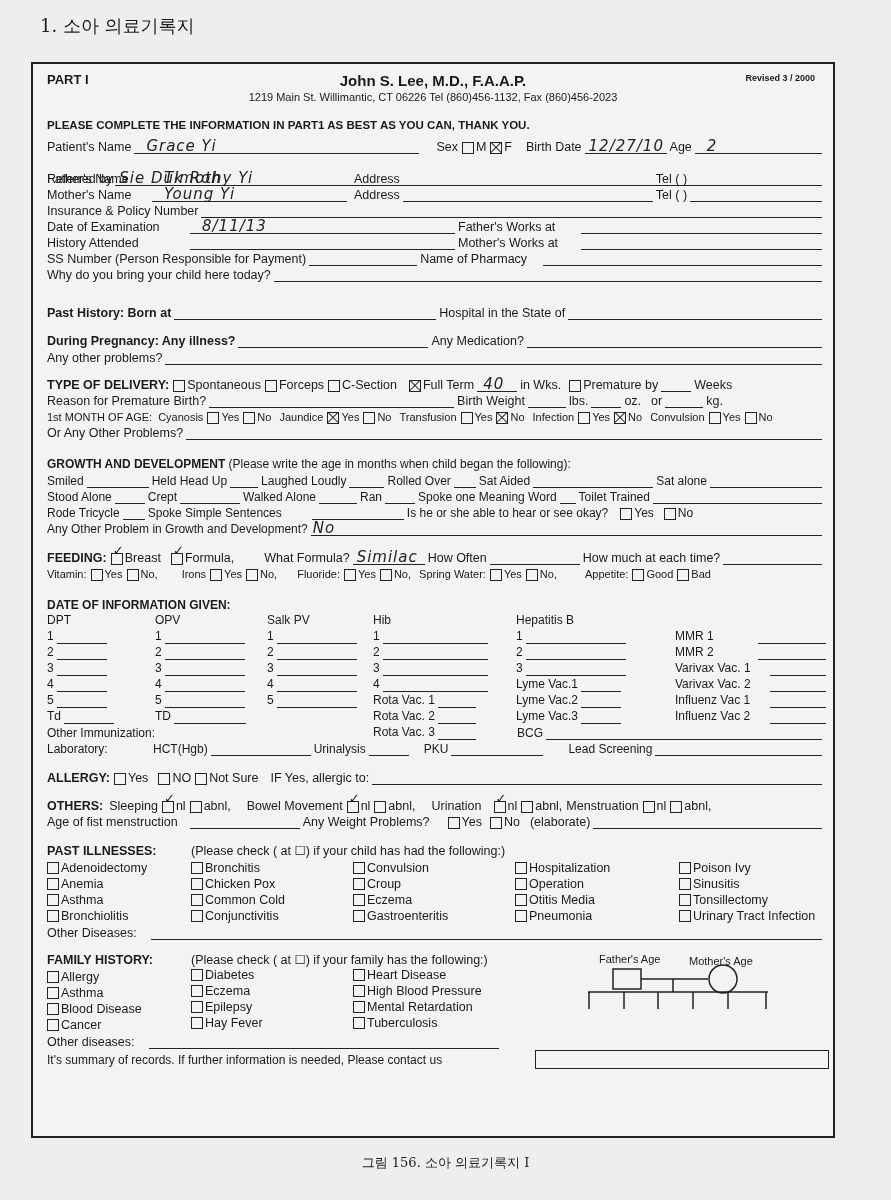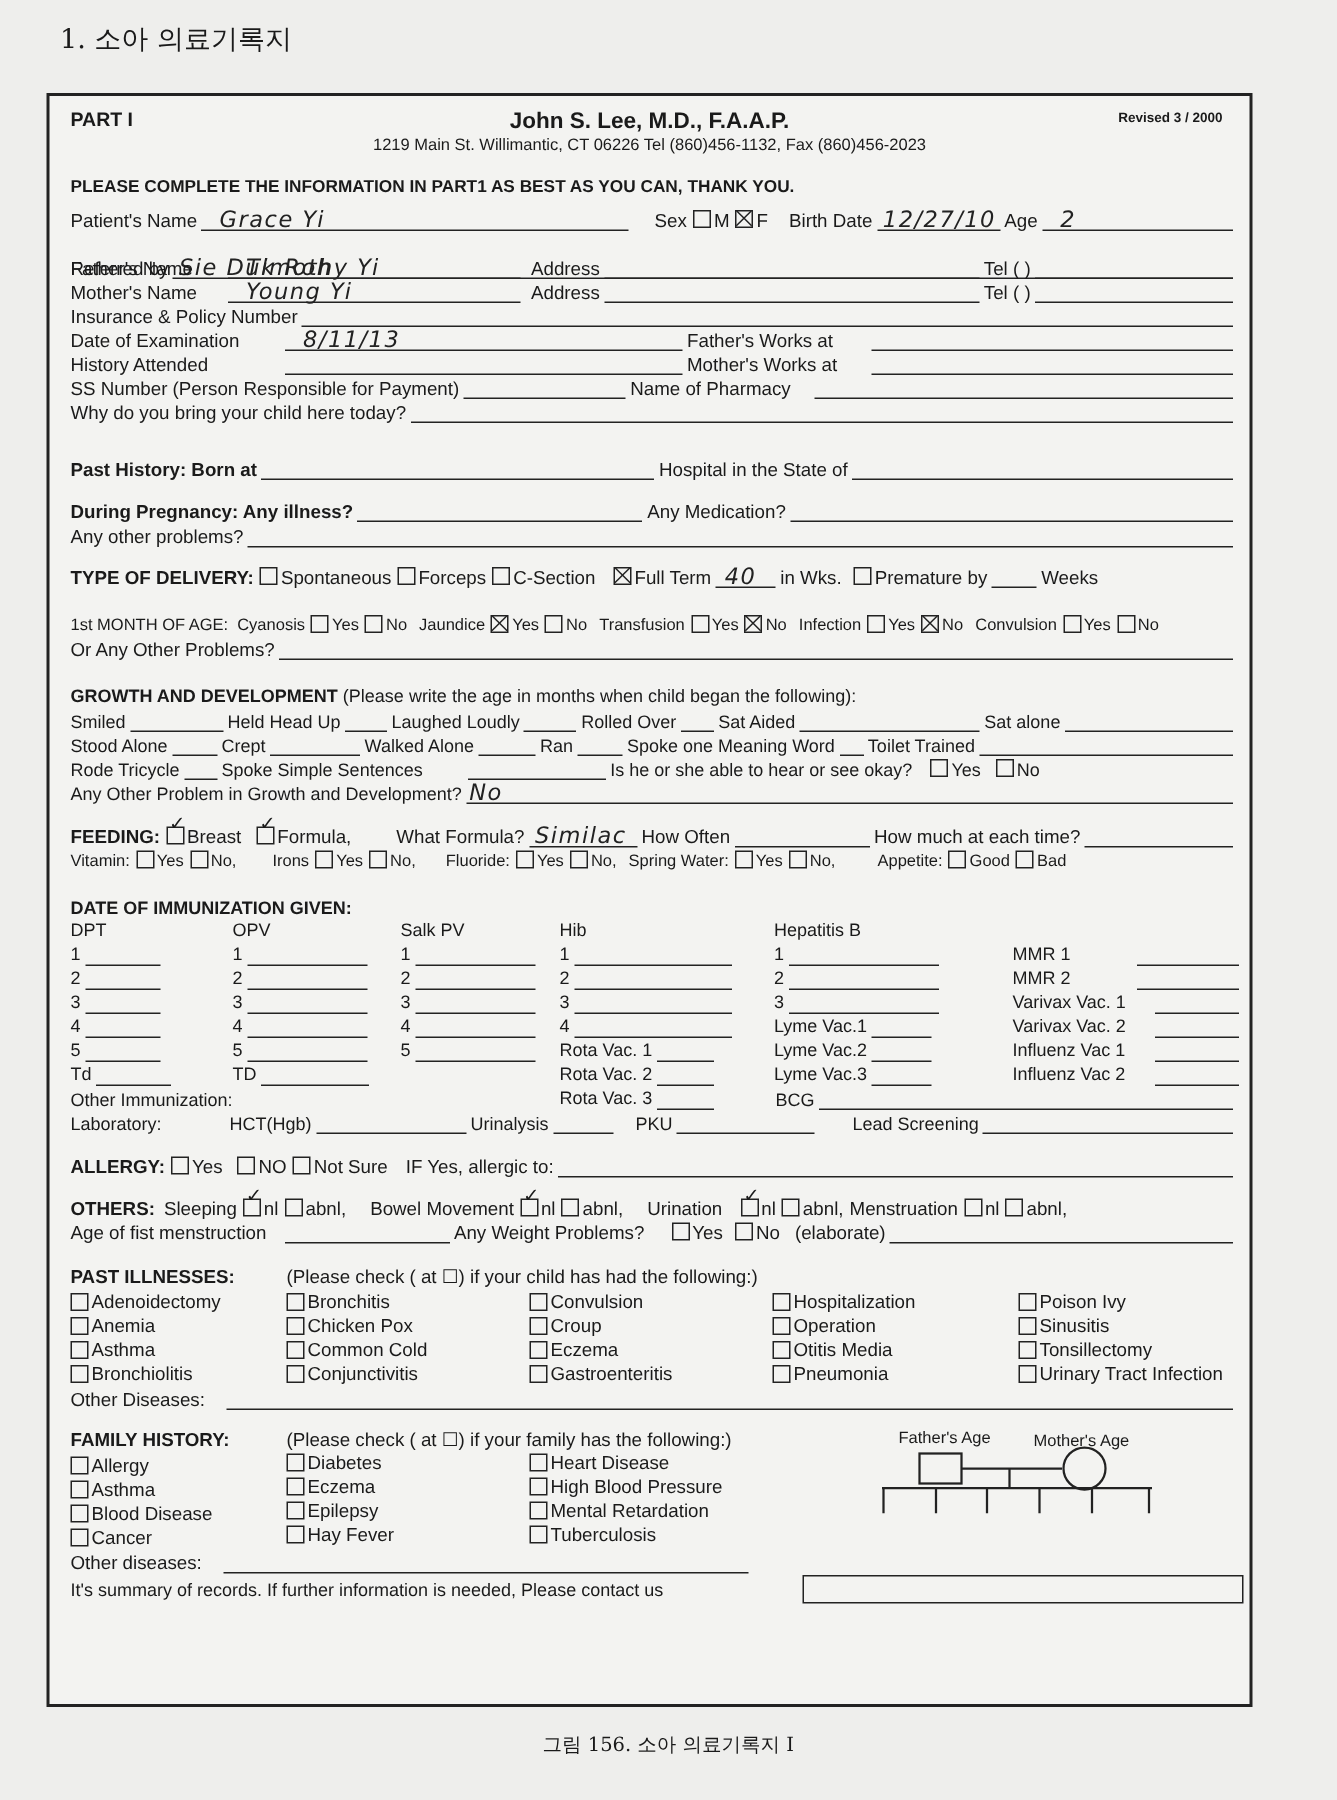--- a/index.html
+++ b/index.html
@@ -1,20 +1,20 @@
 <!DOCTYPE html>
 <html><head>
 <meta charset="utf-8">
 <style>
   html,body{margin:0;padding:0;}
   body{width:891px;height:1200px;background:#eeeeec;position:relative;overflow:hidden;
        font-family:"Liberation Sans",sans-serif;color:#1a1a1a;}
   .page-heading{position:absolute;left:40px;top:14px;font-family:"DejaVu Serif",serif;font-size:18px;}
   .form{position:absolute;left:31px;top:62px;width:804px;height:1076px;border:2px solid #222;background:#f3f3f1;box-sizing:border-box;padding-left:44px;}
-  .row{position:absolute;left:14px;right:8px;display:flex;align-items:flex-start;white-space:nowrap;font-size:12.5px;line-height:14px;}
+  .row{position:absolute;left:14px;right:8px;display:flex;align-items:flex-end;white-space:nowrap;font-size:12.5px;line-height:14px;}
   .lbl{flex:none;}
   .b{font-weight:bold;}
   .line{border-bottom:1.2px solid #222;height:13px;flex:none;margin:0 3px;position:relative;}
   .line.grow{flex:1;}
   .hw{font-family:"DejaVu Sans",sans-serif;font-style:italic;font-size:15px;color:#222;position:absolute;bottom:0px;left:12px;letter-spacing:1px;}
   .cb{display:inline-block;width:10px;height:10px;border:1.2px solid #222;margin:0 2px 0 4px;vertical-align:-1px;position:relative;flex:none;}
   .cb.x::before,.cb.x::after{content:"";position:absolute;left:-2px;top:4px;width:14px;height:1.4px;background:#222;}
   .cb.x::before{transform:rotate(45deg);} .cb.x::after{transform:rotate(-45deg);}
   .cb.v::after{content:"✓";position:absolute;left:1px;top:-10px;font-size:13px;}
   .sp{display:inline-block;flex:none;}
@@ -150,20 +150,33 @@
       <span>Full Term</span>
     <span class="line" style="width:40px">
         <span class="hw" style="left:6px">40</span>
       </span>
     <span>in Wks.</span>
     <span class="cb" style="margin-left:8px"></span>
       <span>Premature by</span>
     <span class="line" style="width:30px"></span>
     <span>Weeks</span>
   </div>
+  <div class="row" style="top:330px;">
+    <span class="lbl">Reason for Premature Birth?</span>
+    <span class="line" style="width:245px"></span>
+    <span>Birth Weight</span>
+    <span class="line" style="width:38px"></span>
+    <span>lbs.</span>
+    <span class="line" style="width:30px"></span>
+    <span>oz.</span>
+    <span class="sp" style="width:10px"></span>
+      <span>or</span>
+    <span class="line" style="width:38px"></span>
+    <span>kg.</span>
+  </div>
   <div class="row" style="top:346px;font-size:11px;">
     <span class="lbl">1st MONTH OF AGE:</span>
       <span class="sp" style="width:6px"></span>
     <span>Cyanosis</span>
     <span class="cb"></span>
       <span>Yes</span>
     <span class="cb"></span>
       <span>No</span>
       <span class="sp" style="width:8px"></span>
     <span>Jaundice</span>
@@ -286,21 +299,21 @@
       <span>No,</span>
     <span class="sp" style="width:28px"></span>
       <span>Appetite:</span>
       <span class="cb"></span>
       <span>Good</span>
       <span class="cb"></span>
       <span>Bad</span>
   </div>
 
   <div class="row b" style="top:534px;font-size:12px;">
-      <span>DATE OF IMMUNIZATION GIVEN:</span>
+      <span>DATE OF INFORMATION GIVEN:</span>
     </div>
   <div class="grid-col" style="left:14px;top:548px;">
     <div>DPT</div>
     <div class="imm-row">
         <span>1</span>
         <span class="line" style="width:50px"></span>
       </div>
     <div class="imm-row">
         <span>2</span>
         <span class="line" style="width:50px"></span>

